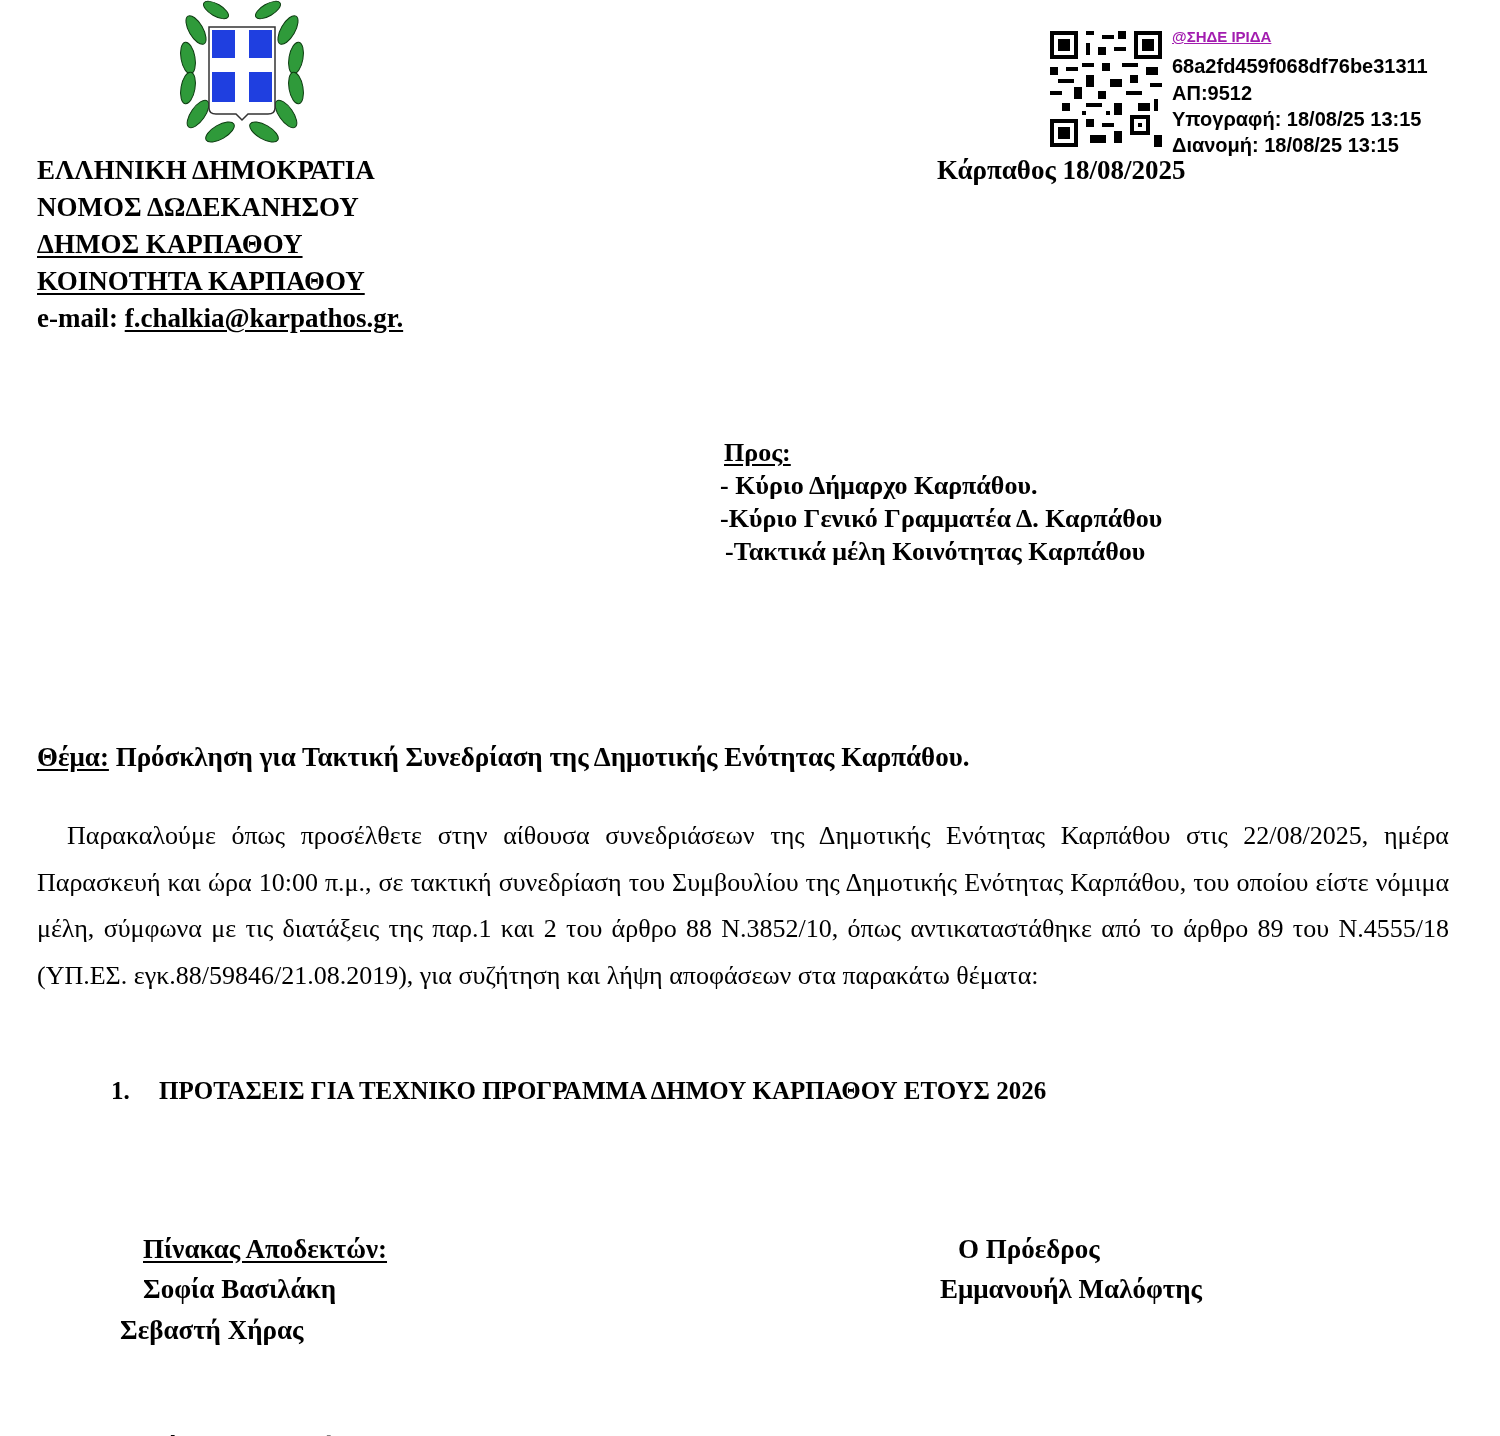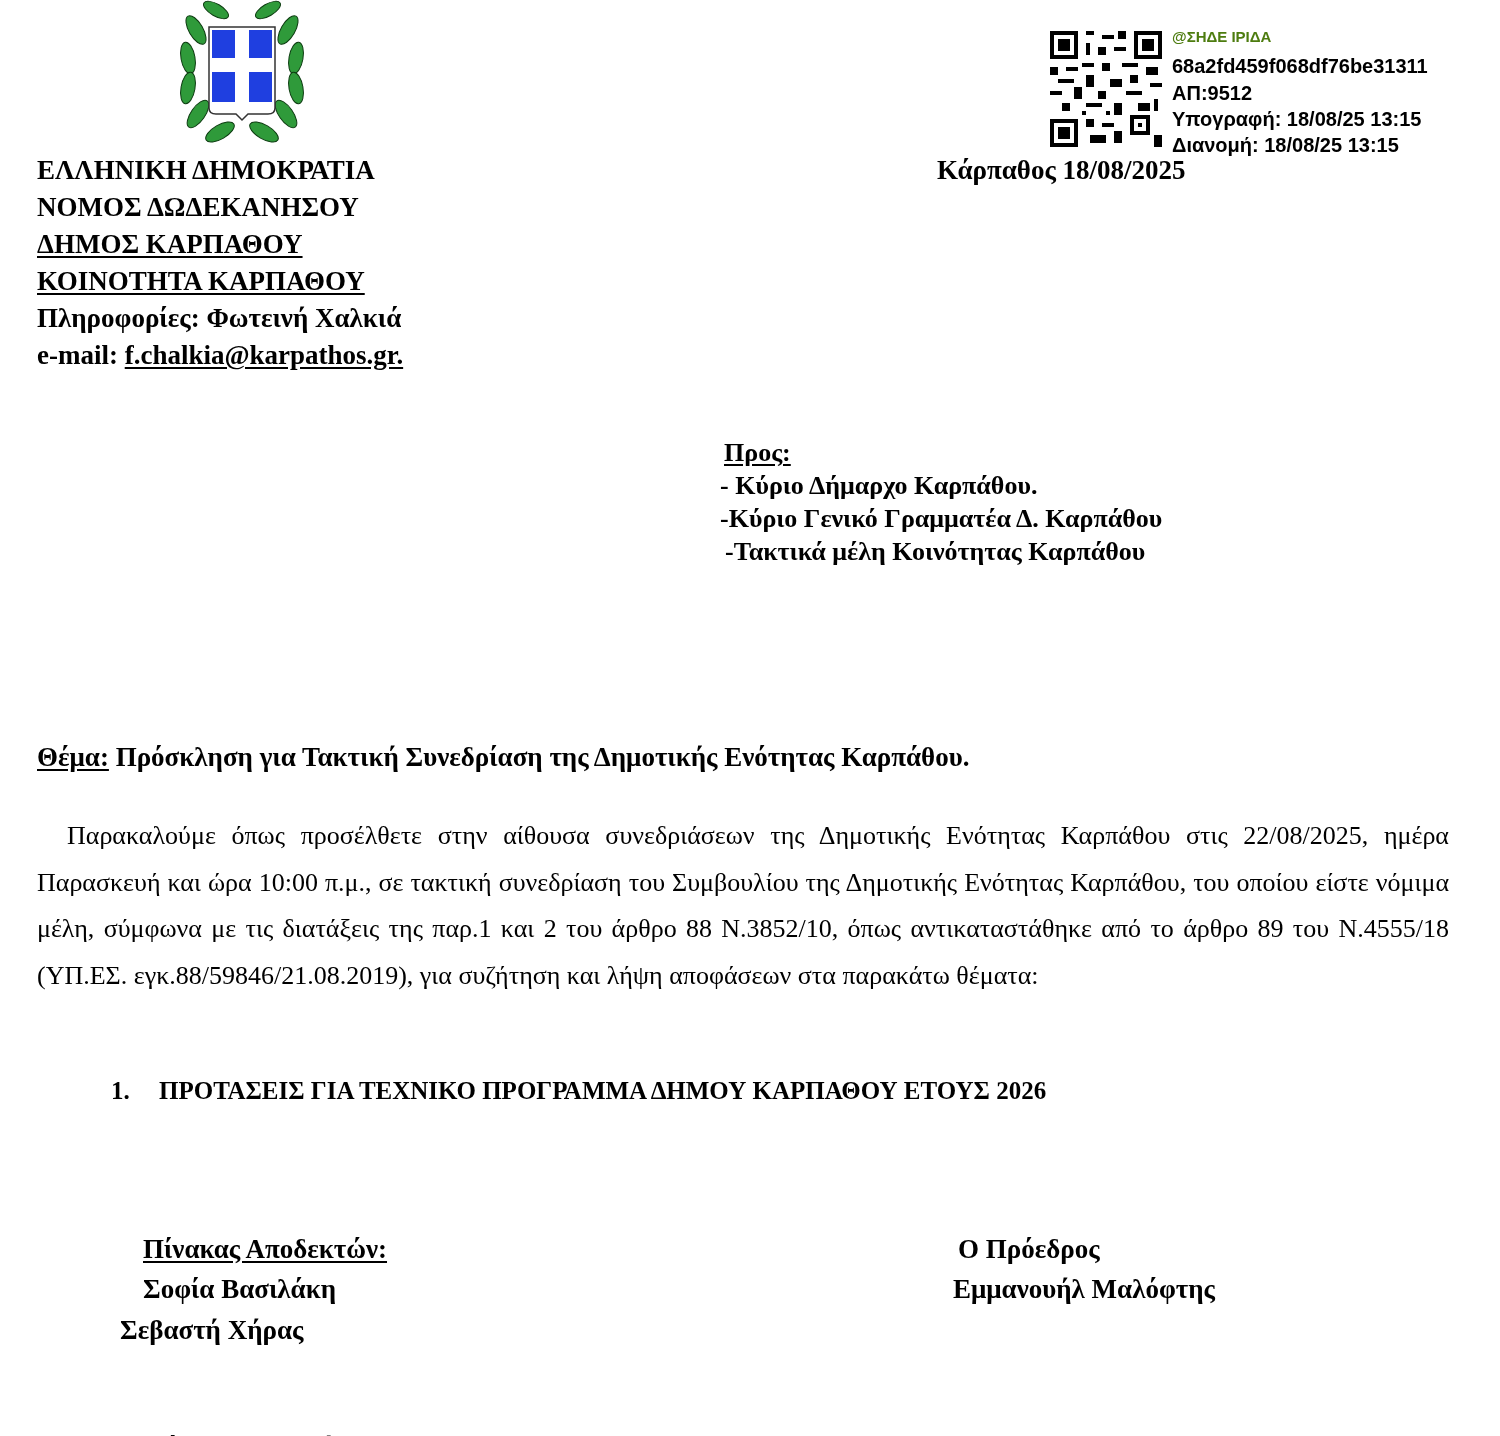--- a/index.html
+++ b/index.html
@@ -9,21 +9,21 @@
     }
     .abs { position: absolute; white-space: nowrap; }
     .u { text-decoration: underline; text-underline-offset: 3px; }
 
     
     #emblem { left: 176px; top: 0px; width: 132px; height: 148px; }
 
     
     #stamp-qr { left: 1050px; top: 30px; width: 112px; height: 118px; }
     .stamp-line { font-family: "Liberation Sans", "DejaVu Sans", sans-serif; font-weight: bold; font-size: 20px; left: 1172px; }
-    .stamp-title { color: #4d7c0f; font-size: 15px; }
+    .stamp-title { color: #a21caf; font-size: 15px; text-decoration: underline; }
 
     
     #sender { left: 37px; top: 152px; }
     #sender div { font-family: "Liberation Serif", serif; font-weight: bold; font-size: 27px; line-height: 37px; }
 
     #place-date { left: 937px; top: 152px; font-family: "Liberation Serif", serif; font-weight: bold; font-size: 27px; line-height: 37px; }
 
     
     #recipients { left: 708px; top: 436px; font-family: "Liberation Serif", serif; font-weight: bold; font-size: 26px; line-height: 33px; }
 
@@ -131,24 +131,20 @@
 <div class="abs stamp-line" style="top:82px;">ΑΠ:9512</div>
 <div class="abs stamp-line" style="top:108px;">Υπογραφή: 18/08/25 13:15</div>
 <div class="abs stamp-line" style="top:134px;">Διανομή: 18/08/25 13:15</div>
 
 <div id="sender" class="abs">
   <div>ΕΛΛΗΝΙΚΗ  ΔΗΜΟΚΡΑΤΙΑ</div>
   <div>ΝΟΜΟΣ  ΔΩΔΕΚΑΝΗΣΟΥ</div>
   <div class="u" style="display:inline-block;">ΔΗΜΟΣ   ΚΑΡΠΑΘΟΥ</div>
   <div class="u" style="display:table;">ΚΟΙΝΟΤΗΤΑ ΚΑΡΠΑΘΟΥ</div>
   <div>
-    <span>Πληροφορίες:</span>
-    <span>Φωτεινή Χαλκιά</span>
-  </div>
-  <div>
     <span>e-mail:</span>
     <span class="u">f.chalkia@karpathos.gr.</span>
   </div>
 </div>
 
 <div id="place-date" class="abs">Κάρπαθος  18/08/2025</div>
 
 <div id="recipients" class="abs">
   <div style="padding-left:16px;"><span class="u">Προς:</span></div>
   <div style="padding-left:12px;font-family:Liberation Serif, serif;">- Κύριο Δήμαρχο Καρπάθου.</div>
@@ -168,13 +164,13 @@
     <span class="num">1.</span><span>ΠΡΟΤΑΣΕΙΣ ΓΙΑ ΤΕΧΝΙΚΟ ΠΡΟΓΡΑΜΜΑ ΔΗΜΟΥ  ΚΑΡΠΑΘΟΥ ΕΤΟΥΣ 2026</span>
   </div>
 </div>
 
 <div class="abs foot u" style="left:143px; top:1234px;">Πίνακας  Αποδεκτών:</div>
 <div class="abs foot" style="left:143px; top:1274px;">Σοφία Βασιλάκη</div>
 <div class="abs foot" style="left:120px; top:1315px;">Σεβαστή Χήρας</div>
 <div class="abs foot" style="left:120px; top:1432px;">Βασίλειος Διακονής</div>
 
 <div class="abs foot" style="left:958px; top:1234px;">Ο Πρόεδρος</div>
-<div class="abs foot" style="left:940px; top:1274px;margin-left:13px;">Εμμανουήλ Μαλόφτης</div>
+<div class="abs foot" style="left:940px; top:1274px;">Εμμανουήλ Μαλόφτης</div>
 
 </body></html>

